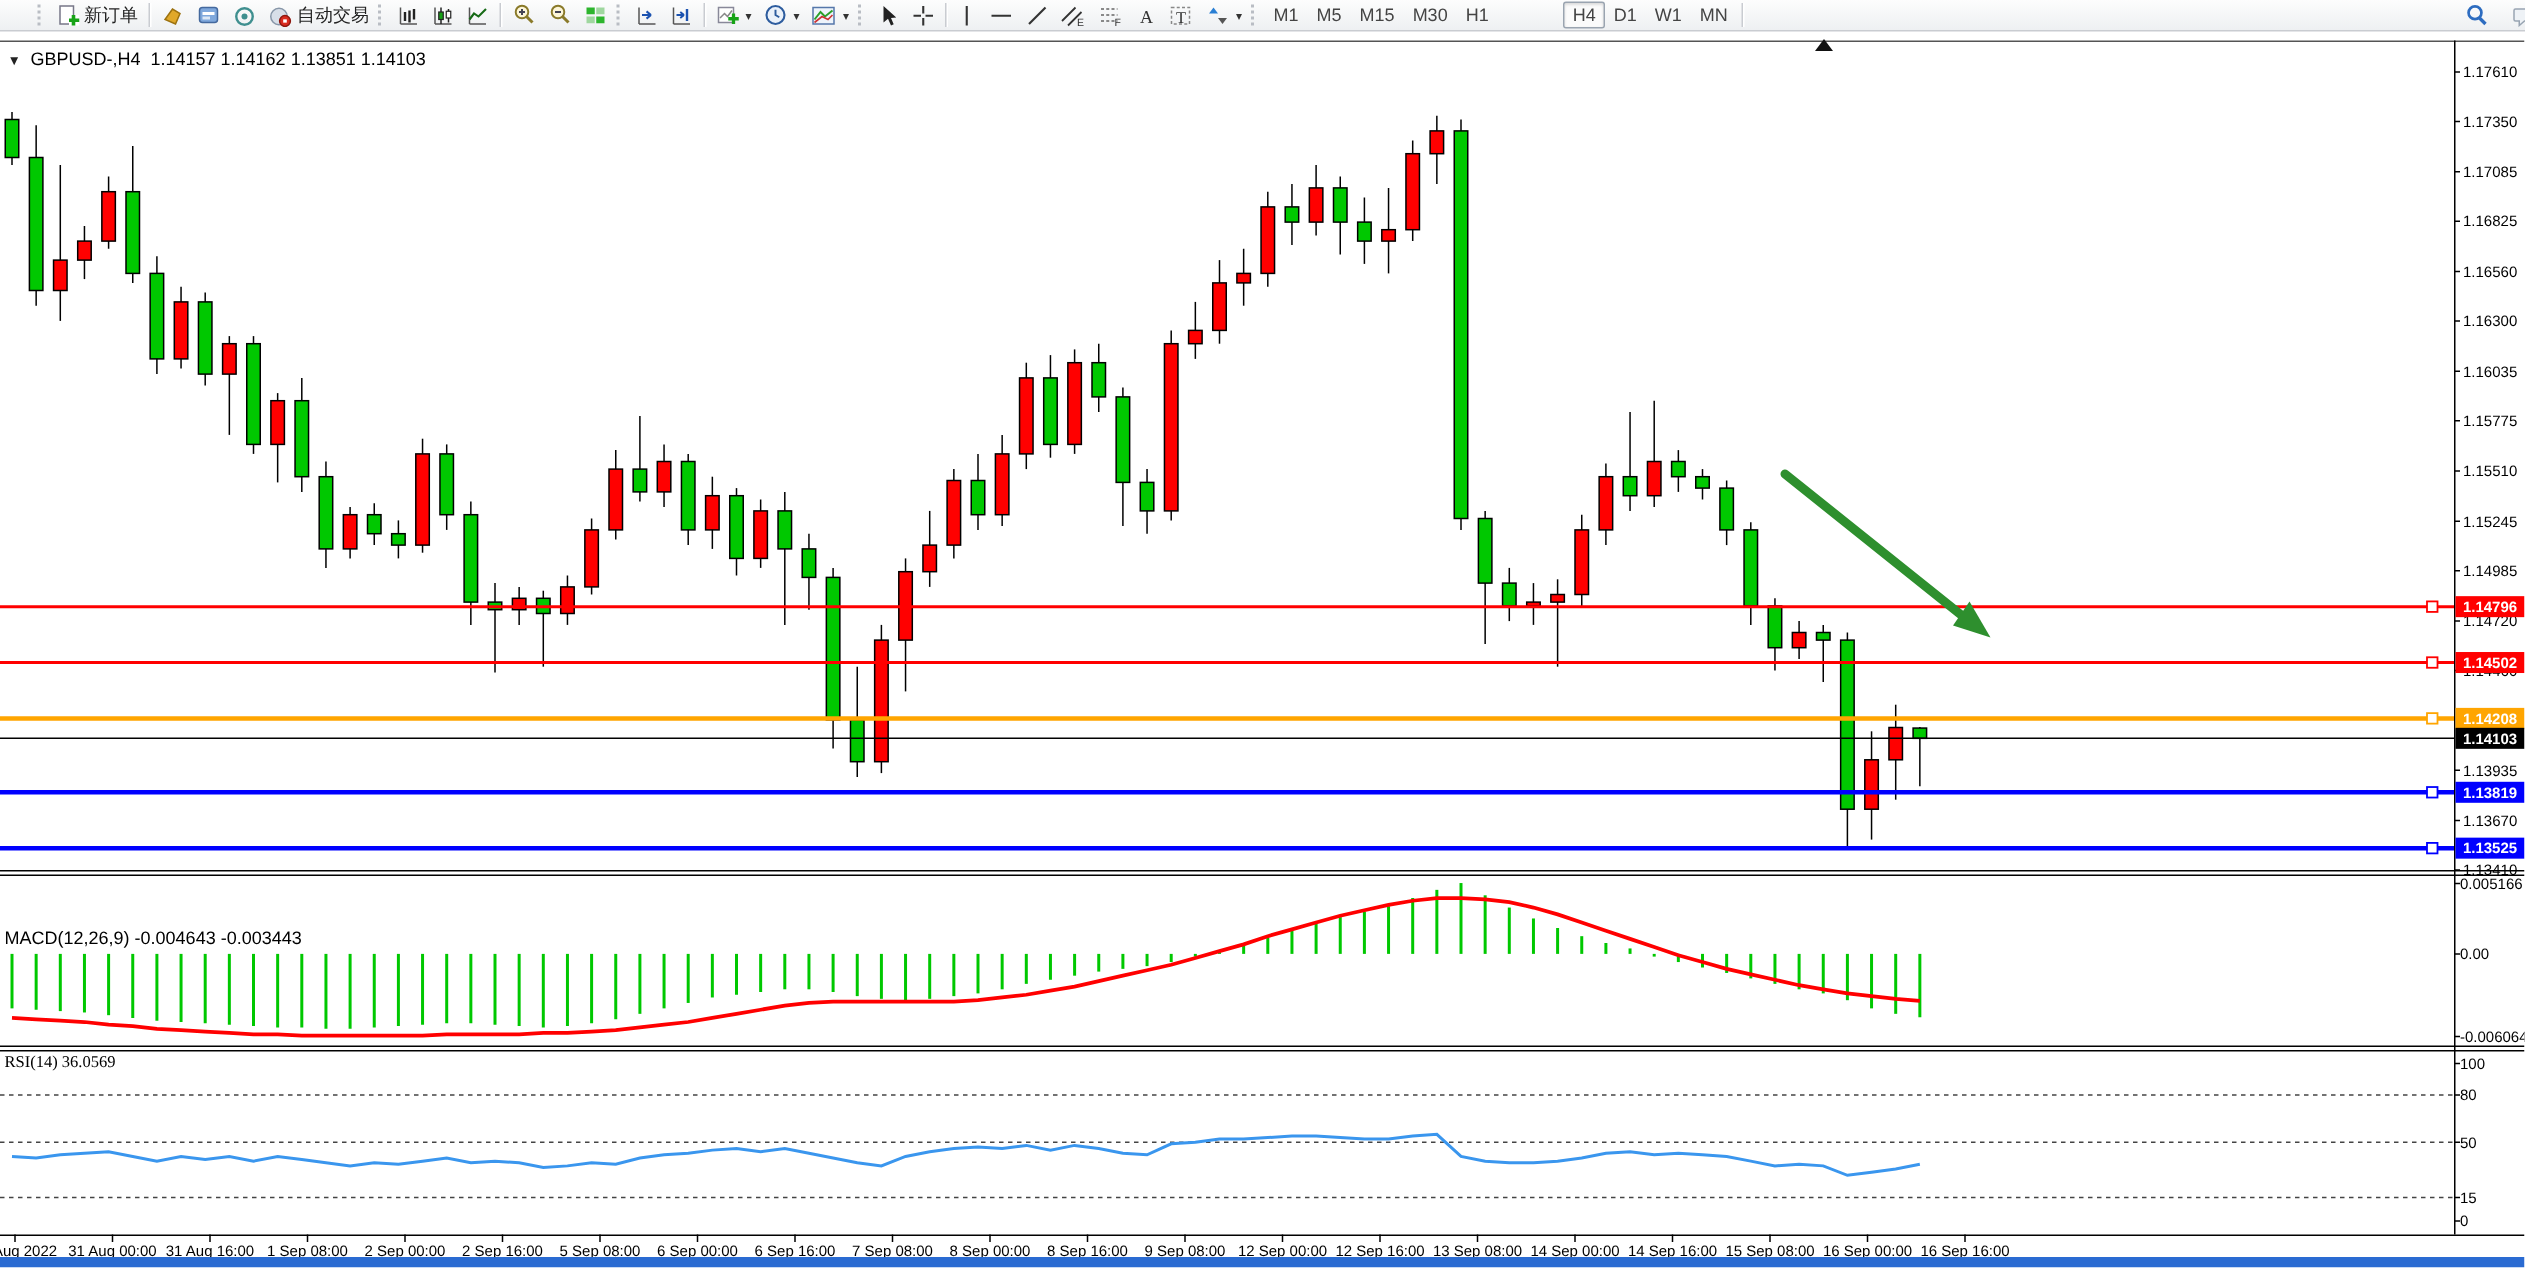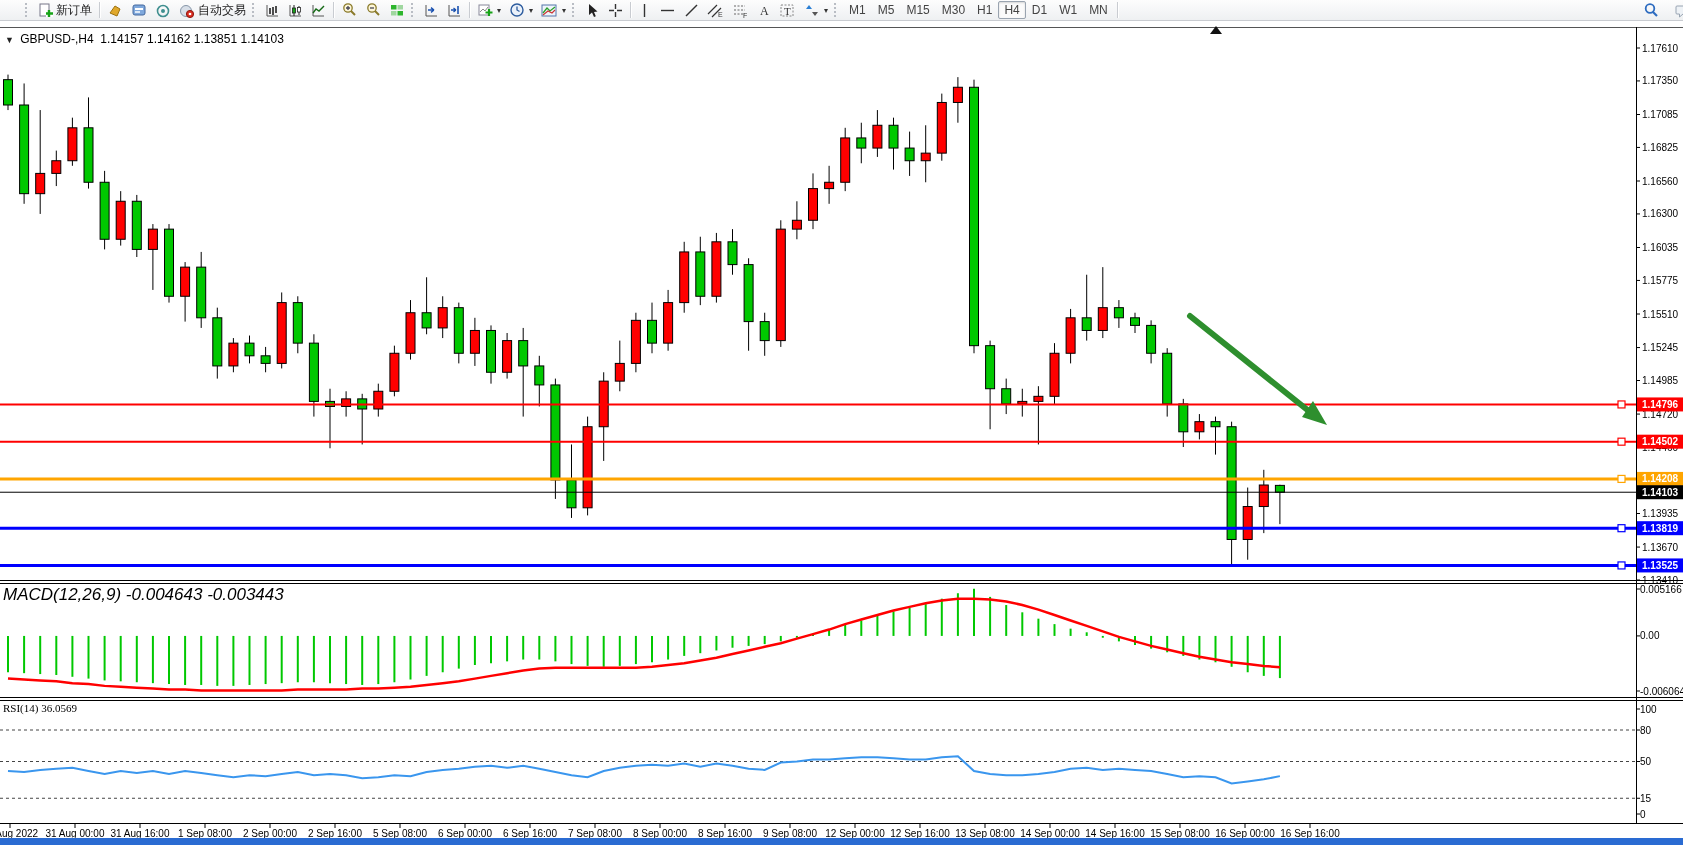--- a/index.html
+++ b/index.html
@@ -6,31 +6,31 @@
     font-family:"Liberation Sans","DejaVu Sans",sans-serif;}
   
   #toolbar{position:absolute;left:0;top:0;width:1683px;height:20px;background:linear-gradient(#fdfdfd,#eef0f2);
     border-bottom:1px solid #c9ccd1;display:flex;align-items:center;font-size:12px;color:#222;padding-left:23px;}
   .tbtn{height:18px;display:flex;align-items:center;gap:3px;padding:0 3px;border:1px solid transparent;border-radius:2px;cursor:default;}
   .tbtn svg{display:block;}
   .grip{width:5px;height:14px;margin:0 2px;border-left:2px dotted #b9bdc4;}
   .vsep{width:1px;height:16px;background:#c9ccd1;margin:0 3px;box-shadow:1px 0 0 #fff;}
   .caret{font-size:8px;color:#333;margin-left:1px;}
   .tf{padding:1px 5px;color:#444;font-size:12px;border:1px solid transparent;border-radius:2px;}
-  .tf.active{background:#fbfbfb;border:1px solid #9aa4b0;box-shadow:inset 0 1px 2px rgba(0,0,0,.15);}
+  .tf.active{background:#fbfbfb;border:1px solid #9aa4b0;box-shadow:inset 0 1px 2px rgba(0,0,0,.15);margin-left:44px;}
   #tb-right{margin-left:auto;display:flex;align-items:center;gap:8px;padding-right:10px;}
   .badge{position:absolute;right:-6px;top:-5px;background:#e03020;color:#fff;border-radius:8px;
     font-size:9px;font-weight:bold;padding:0 4px;line-height:11px;border:1px solid #fff;}
   
   #chartwrap{position:absolute;left:0;top:20px;width:1683px;height:825px;border-radius:22px;}
   #chart-svg{position:absolute;left:0;top:0;}
   .panel-label{position:absolute;font-size:12px;color:#000;white-space:nowrap;z-index:5;text-align:center;}
   #title{left:5px;top:12px;}
   #title .tri{font-size:9px;color:#222;margin-right:3px;}
-  #macd-label{left:3px;top:565px;font-size:17px;font-style:italic;}
+  #macd-label{left:3px;top:598px;font-size:12px;}
   #rsi-label{left:3px;top:682px;font-size:11px;font-family:Liberation Serif, serif;}
 </style>
 </head>
 <body>
 
 <div id="toolbar">
   <div class="grip"></div>
   <div class="tbtn">
     <svg width="15" height="15">
       <rect x="2" y="1" width="9" height="12" fill="#fff" stroke="#778" stroke-width="1"></rect>

